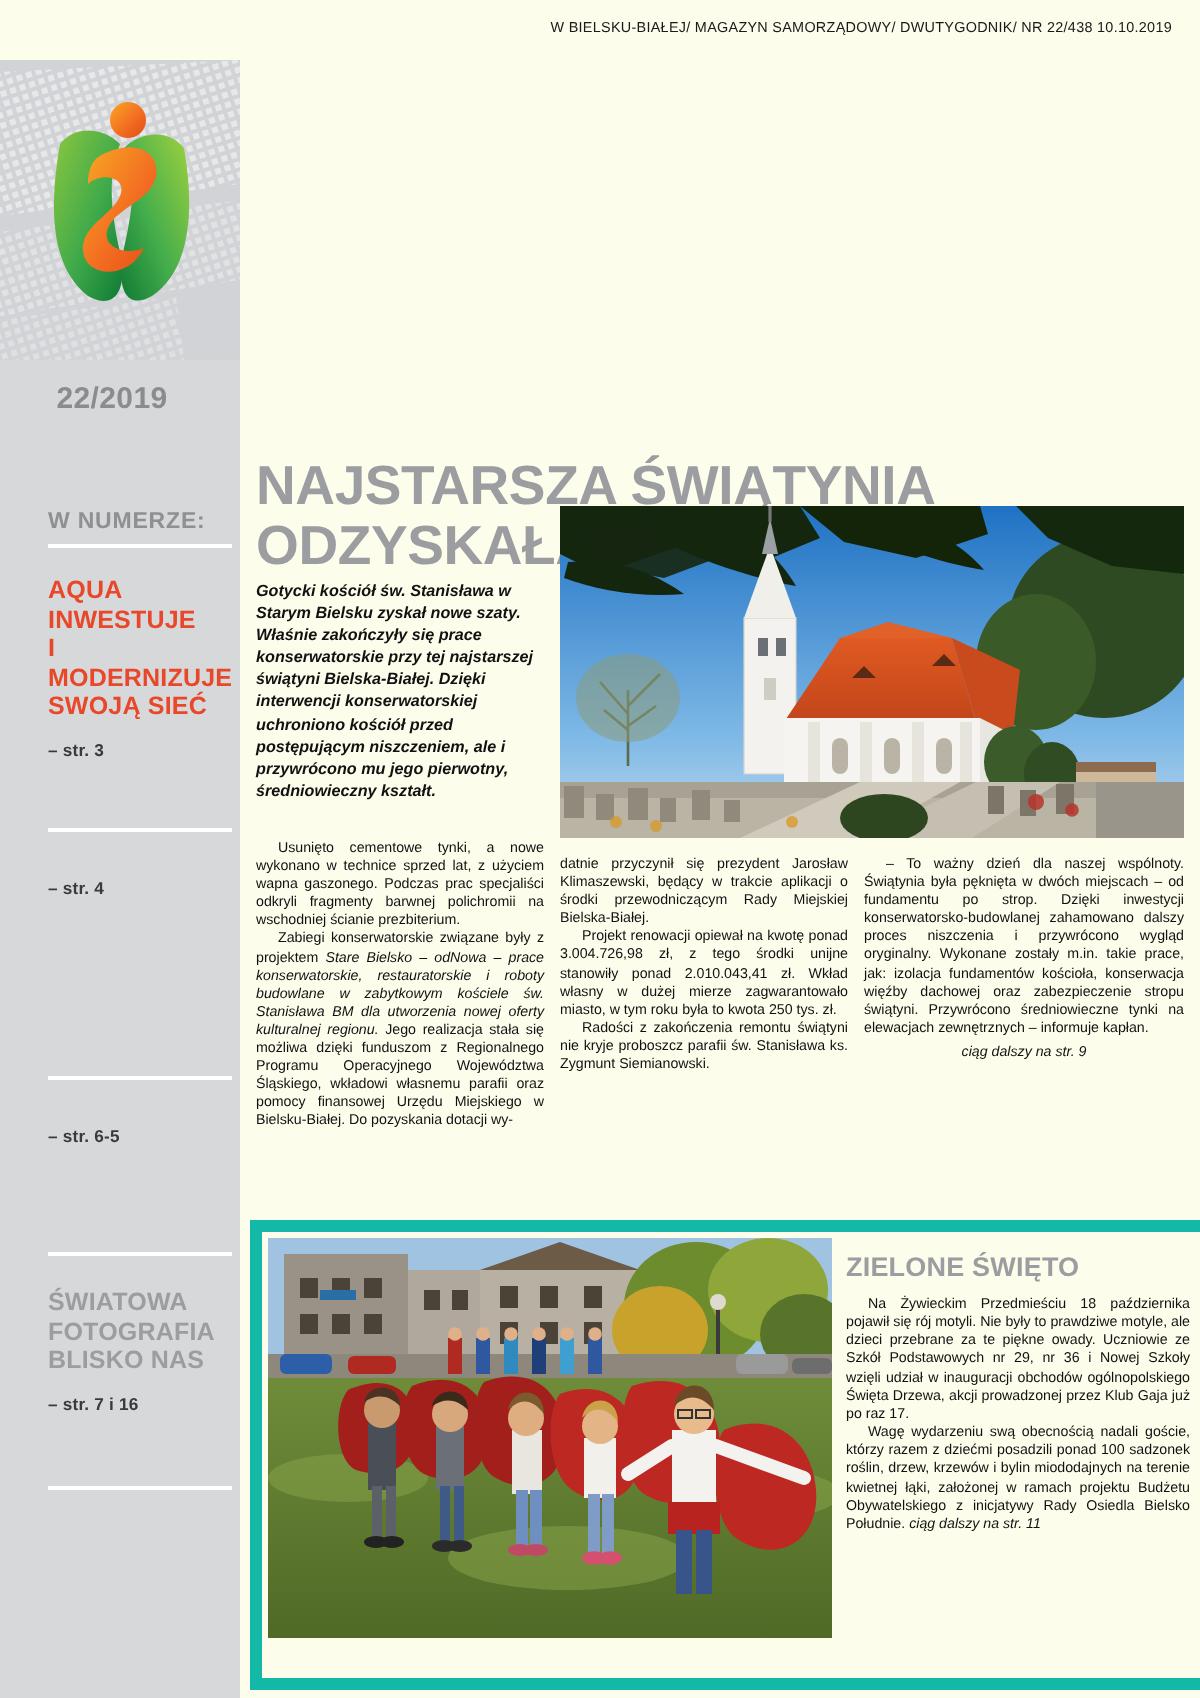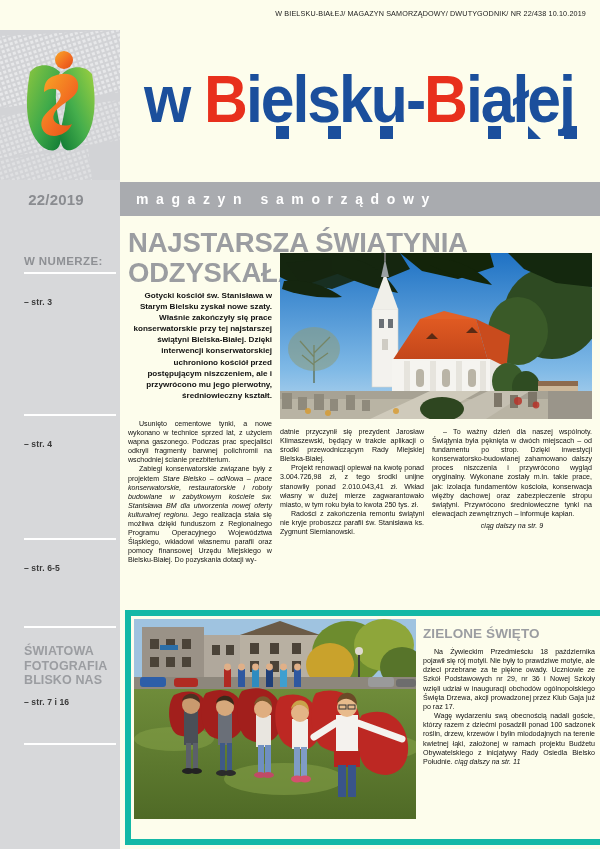--- a/index.html
+++ b/index.html
@@ -69,21 +69,21 @@
 
   .headline{
     position:absolute;left:8px;top:2px;width:470px;
     font-size:27.5px;font-weight:700;line-height:30px;color:#9b9da1;
     letter-spacing:-0.2px;font-family:"Liberation Sans",sans-serif;
   }
 
   .lede{
     position:absolute;left:8px;top:64px;width:144px;
     font-size:8.1px;line-height:11.1px;color:#111;font-weight:700;
-    font-family:"Liberation Sans",sans-serif;text-align:right;
+    font-family:"Liberation Sans",sans-serif;text-align:left;font-style:italic;
   }
 
   
   .hero-photo{position:absolute;left:160px;top:27px;width:312px;height:166px;overflow:hidden;}
 
   
   .strip-photo{position:absolute;left:160px;top:165px;width:312px;height:28px;overflow:hidden;}
 
   
   .col{position:absolute;font-size:7.1px;line-height:9.1px;color:#111;
@@ -162,20 +162,24 @@
 
   <div class="issue-num-box">
     <span class="issue-num">22/2019</span>
   </div>
 
   <div class="w-numerze">W NUMERZE:</div>
 
   <div class="rail-rule" style="top:272px"></div>
 
   <div class="toc-item" id="toc0" style="top:288px">
+    <div class="toc-title red" style="white-space:pre-line">AQUA
+INWESTUJE
+I MODERNIZUJE
+SWOJĄ SIEĆ</div>
     <div class="toc-page">– str. 3</div>
   </div>
 
   <div class="rail-rule" style="top:414px"></div>
 
   <div class="toc-item" id="toc1" style="top:430px">
     <div class="toc-page">– str. 4</div>
   </div>
 
   <div class="rail-rule" style="top:538px"></div>
@@ -188,38 +192,21 @@
 
   <div class="toc-item" id="toc3" style="top:644px">
     <div class="toc-title grey" style="white-space:pre-line">ŚWIATOWA
 FOTOGRAFIA
 BLISKO NAS</div>
     <div class="toc-page">– str. 7 i 16</div>
   </div>
 
   <div class="rail-rule" style="top:743px"></div>
 
-  <div class="masthead">
-    <svg class="mast-dots" viewBox="0 0 480 30">
-      <rect x="156" y="8" width="13" height="13" fill="#1b4f9c"></rect>
-      <rect x="208" y="8" width="13" height="13" fill="#1b4f9c"></rect>
-      <rect x="260" y="8" width="13" height="13" fill="#1b4f9c"></rect>
-      <rect x="368" y="8" width="13" height="13" fill="#1b4f9c"></rect>
-      <rect x="408" y="8" width="13" height="13" fill="#1b4f9c"></rect>
-      <path d="M408 8 L421 8 L421 21 Z" fill="#fdfdec"></path>
-      <rect x="444" y="8" width="13" height="13" fill="#1b4f9c"></rect>
-    </svg>
-    <div class="mast-title">
-      <span class="b">w </span><span class="r">B</span><span class="b">ielsku-</span><span class="r">B</span><span class="b">iałej</span>
-    </div>
-  </div>
-
-  <div class="mast-sub-bar">
-    <span class="mast-sub">magazyn samorządowy</span>
-  </div>
+
   <div class="mast-gap"></div>
 
   <div class="main">
 
     <div class="headline">NAJSTARSZA ŚWIĄTYNIA ODZYSKAŁA DAWNY BLASK</div>
 
     <div class="lede">Gotycki kościół św. Stanisława w Starym Bielsku zyskał nowe szaty. Właśnie zakończyły się prace konserwatorskie przy tej najstarszej świątyni Bielska-Białej. Dzięki interwencji konserwatorskiej uchroniono kościół przed postępującym niszczeniem, ale i przywrócono mu jego pierwotny, średniowieczny kształt.</div>
 
     <div class="hero-photo">
       <svg class="ph" viewBox="0 0 312 166" preserveAspectRatio="none">

